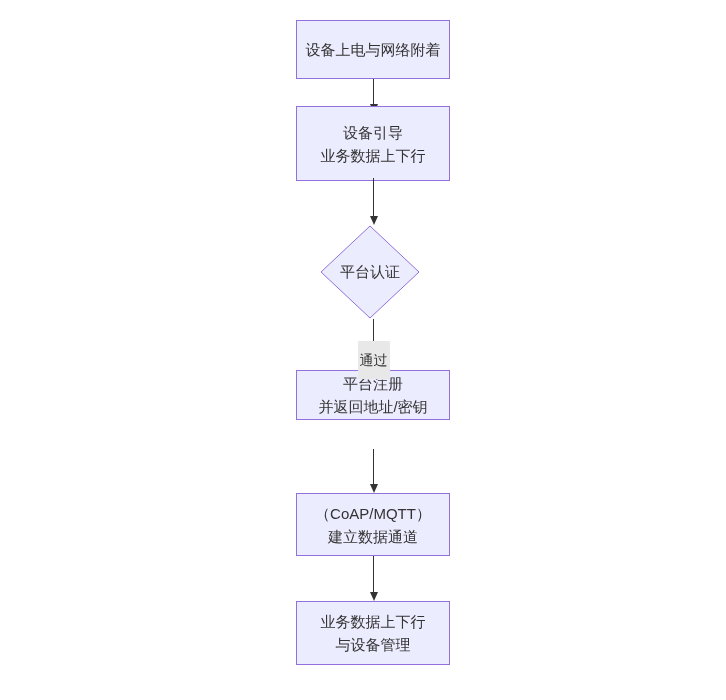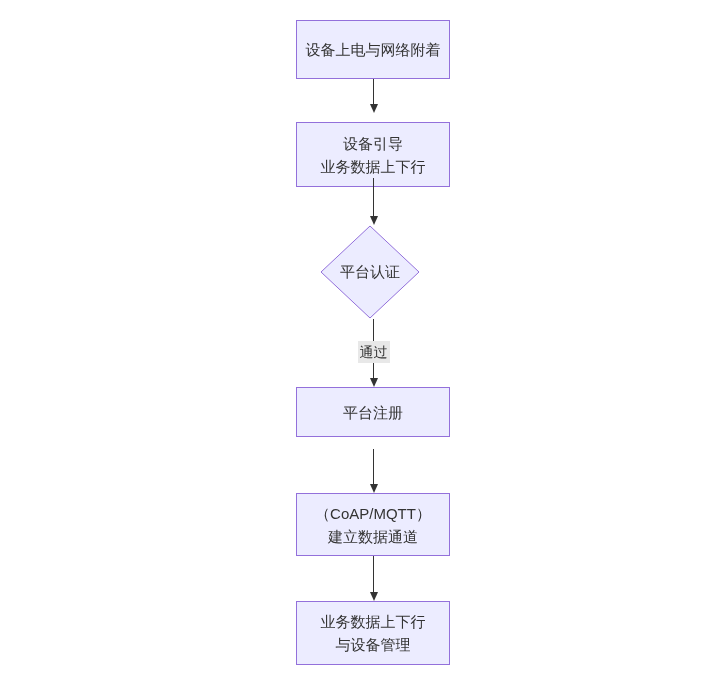--- a/index.html
+++ b/index.html
@@ -62,21 +62,21 @@
   }
   .edge-label {
     position: absolute;
     top: 22px;
     left: 50%;
     transform: translateX(-50%);
     background: var(--edge-label-bg);
     color: var(--text-color);
     font-size: 14px;
     line-height: 20px;
-    padding: 1px 2px;
+    padding: 9px 2px;
     white-space: nowrap;
     z-index: 2;
   }
   
   .node-diamond {
     position: absolute;
     left: 320px;
     top: 225px;
     width: 100px;
     height: 94px;
@@ -104,21 +104,21 @@
 
   <div class="node-rect" style="top:20px;height:59px">
     <span>设备上电与网络附着</span>
   </div>
 
   <div class="edge" style="top:79px;height:34px">
     <div class="edge-line"></div>
     <div class="edge-head"></div>
   </div>
 
-  <div class="node-rect" style="top:122px;height:65px">
+  <div class="node-rect" style="top:106px;height:75px">
     <span>设备引导</span>
     <span>业务数据上下行</span>
   </div>
 
   <div class="edge" style="top:178px;height:47px">
     <div class="edge-line"></div>
     <div class="edge-head"></div>
   </div>
 
   <div class="node-diamond">
@@ -127,22 +127,23 @@
     </svg>
     <span class="diamond-label">平台认证</span>
   </div>
 
   <div class="edge" style="top:319px;height:68px">
     <div class="edge-line"></div>
     <span class="edge-label">通过</span>
     <div class="edge-head"></div>
   </div>
 
-  <div class="node-rect" style="top:387px;height:50px">
+  <div class="node-rect" style="top:370px;height:50px">
     <span>平台注册</span>
+    <span>并返回地址/密钥</span>
   </div>
 
   <div class="edge" style="top:449px;height:44px">
     <div class="edge-line"></div>
     <div class="edge-head"></div>
   </div>
 
   <div class="node-rect" style="top:493px;height:63px">
     <span>（CoAP/MQTT）</span>
     <span>建立数据通道</span>

